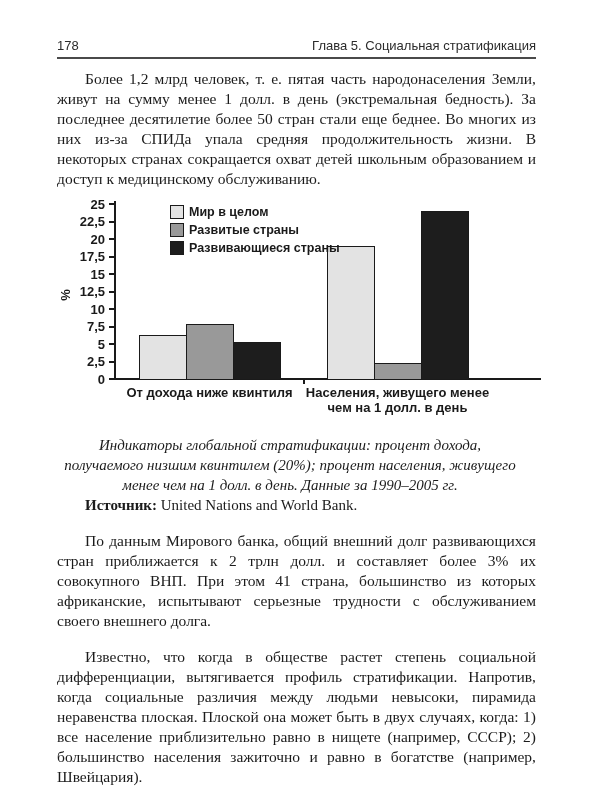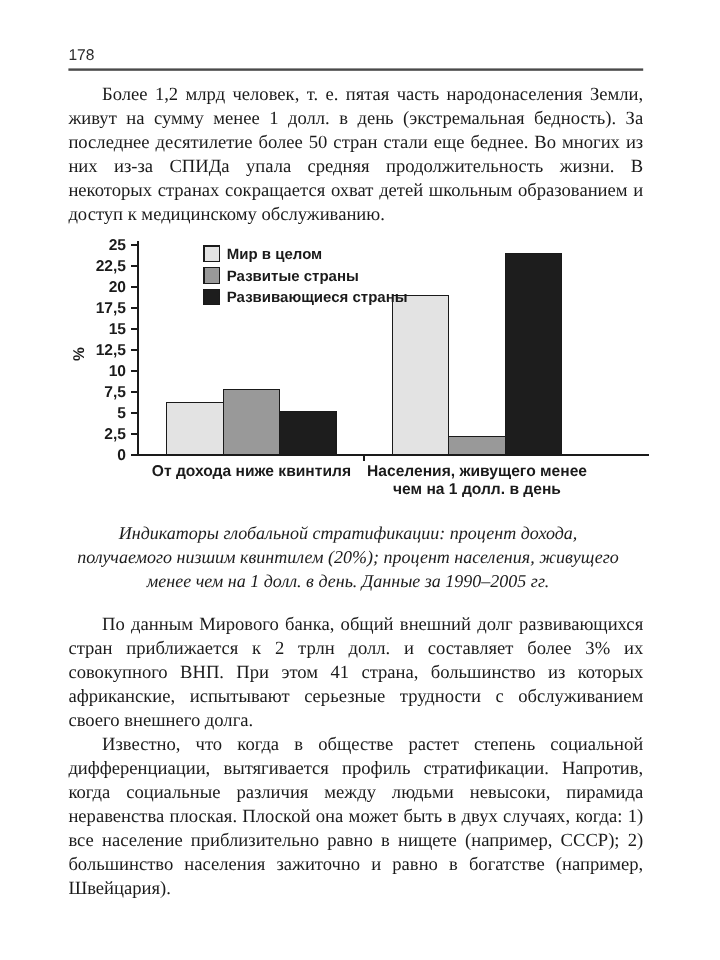--- a/index.html
+++ b/index.html
@@ -7,38 +7,39 @@
   .page{box-sizing:border-box;width:600px;height:800px;padding:38px 64px 20px 57px;background:#fff;}
   
   .hdr{display:flex;justify-content:space-between;align-items:flex-end;
        font-family:"Liberation Sans",sans-serif;font-size:13px;color:#2b2b2b;
        border-bottom:2px solid #4a4a4a;padding-bottom:4px;}
   
   .body-text{font-family:Liberation Serif, serif;font-size:15.5px;line-height:20px;
              text-align:justify;text-indent:28px;margin:0;}
   .p1{margin-top:10px;}
   .p2{margin-top:16px;}
-  .p3{margin-top:0;}
+  .p3{margin-top:16px;}
   
   .figure{margin-top:8px;}
   .chart-svg{display:block;}
   .figure-caption{font-family:"Liberation Serif",serif;font-style:italic;font-size:15px;
                   line-height:20px;text-align:center;margin:4px 15px 0 2px;}
   .source-line{font-family:"Liberation Serif",serif;font-size:15px;line-height:20px;
                margin:0;text-indent:28px;}
   .src-label{font-weight:bold;}
   svg text{font-family:"Liberation Sans",sans-serif;font-weight:bold;fill:#1a1a1a;}
 </style>
 </head>
 <body>
 
 <div class="page">
 
   <div class="hdr">
     <span>178</span>
+    <span>Глава 5. Социальная стратификация</span>
   </div>
 
   <p class="body-text p1">Более 1,2 млрд человек, т. е. пятая часть народонаселения Земли, живут на сумму менее 1 долл. в день (экстремальная бедность). За последнее десятилетие более 50 стран стали еще беднее. Во многих из них из-за СПИДа упала средняя продолжительность жизни. В некоторых странах сокращается охват детей школьным образованием и доступ к медицинскому обслуживанию.</p>
 
   <div class="figure">
     <svg class="chart-svg" width="486" height="234" viewBox="0 0 486 234">
         <line x1="52" y1="182" x2="58" y2="182" stroke="#1a1a1a" stroke-width="2" shape-rendering="crispEdges"></line>
         <text x="48" y="186.5" text-anchor="end" font-size="13px">0</text>
         <line x1="52" y1="164.5" x2="58" y2="164.5" stroke="#1a1a1a" stroke-width="2" shape-rendering="crispEdges"></line>
         <text x="48" y="169" text-anchor="end" font-size="13px">2,5</text>
@@ -74,18 +75,19 @@
         <text x="340.5" y="200" text-anchor="middle" font-size="13px">Населения, живущего менее</text>
         <text x="340.5" y="215" text-anchor="middle" font-size="13px">чем на 1 долл. в день</text>
         <rect x="113" y="8" width="13" height="13" fill="#e3e3e3" stroke="#1a1a1a" stroke-width="1" shape-rendering="crispEdges"></rect>
         <text x="132" y="19" font-size="12.5px">Мир в целом</text>
         <rect x="113" y="26" width="13" height="13" fill="#999999" stroke="#1a1a1a" stroke-width="1" shape-rendering="crispEdges"></rect>
         <text x="132" y="37" font-size="12.5px">Развитые страны</text>
         <rect x="113" y="44" width="13" height="13" fill="#1d1d1d" stroke="#1a1a1a" stroke-width="1" shape-rendering="crispEdges"></rect>
         <text x="132" y="55" font-size="12.5px">Развивающиеся страны</text>
       </svg>
     <div class="figure-caption">Индикаторы глобальной стратификации: процент дохода, получаемого низшим квинтилем (20%); процент населения, живущего менее чем на 1 долл. в день. Данные за 1990–2005 гг.</div>
+    <p class="source-line"><span class="src-label">Источник:</span> <span>United Nations and World Bank.</span></p>
   </div>
 
   <p class="body-text p2">По данным Мирового банка, общий внешний долг развивающихся стран приближается к 2 трлн долл. и составляет более 3% их совокупного ВНП. При этом 41 страна, большинство из которых африканские, испытывают серьезные трудности с обслуживанием своего внешнего долга.</p>
   <p class="body-text p3">Известно, что когда в обществе растет степень социальной дифференциации, вытягивается профиль стратификации. Напротив, когда социальные различия между людьми невысоки, пирамида неравенства плоская. Плоской она может быть в двух случаях, когда: 1) все население приблизительно равно в нищете (например, СССР); 2) большинство населения зажиточно и равно в богатстве (например, Швейцария).</p>
 
 </div>
 
 </body></html>

